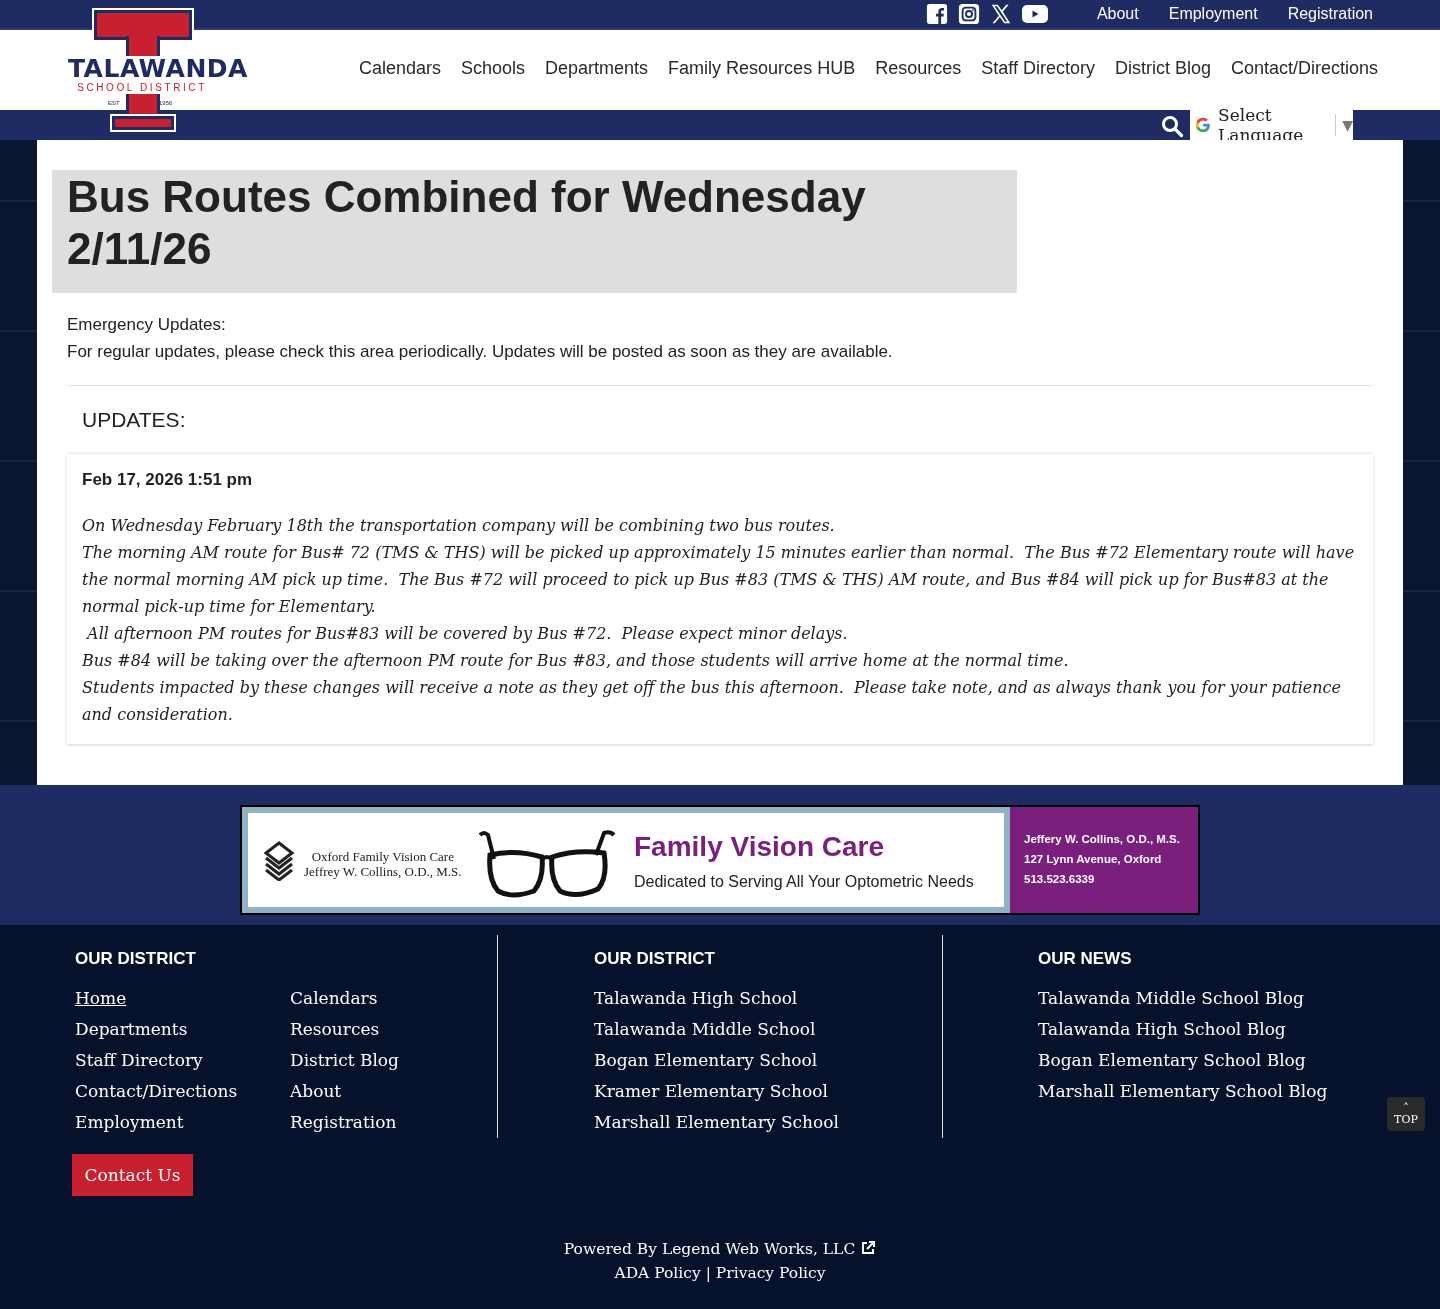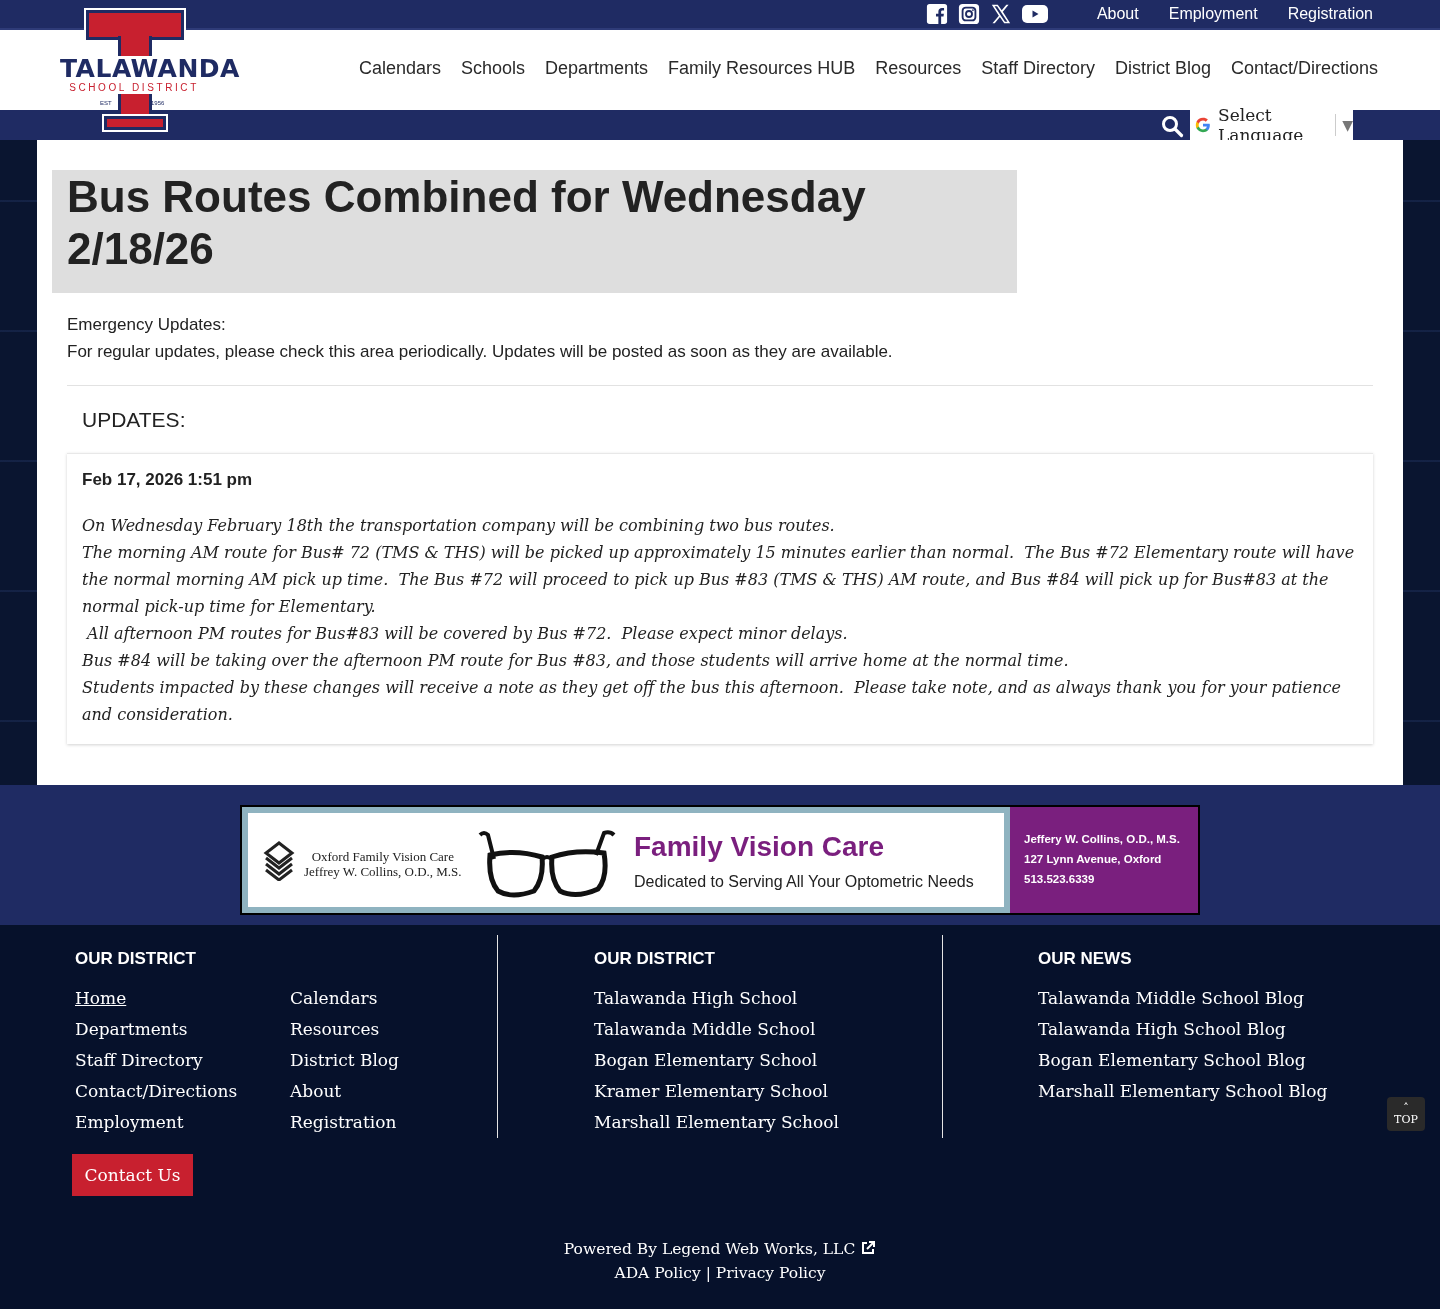--- a/index.html
+++ b/index.html
@@ -56,21 +56,21 @@
     background: #fff;
     display: flex; align-items: center; padding-left: 4px;
     font-family: "DejaVu Serif", serif; font-size: 17px; color: #222;
   }
   .lang .g-icon { font-family: "Liberation Sans", sans-serif; font-weight: bold; font-size: 19px; margin-right: 6px; color: #4285f4; }
   .lang .lang-sep { width: 1px; height: 22px; background: #ccc; margin: 0 6px 0 6px; }
   .lang .lang-arrow { color: #777; font-size: 14px; }
 
   
   .logo {
-    position: absolute; left: 60px; top: 8px; width: 148px; height: 144px; z-index: 5;
+    position: absolute; left: 68px; top: 8px; width: 148px; height: 144px; z-index: 5;
   }
   .logo .t-bar {
     position: absolute; left: 26px; top: 2px; width: 98px; height: 30px;
     background: #c8202f; border: 3px solid #1f2b63; outline: 2px solid #fff;
   }
   .logo .t-stem {
     position: absolute; left: 58px; top: 28px; width: 34px; height: 84px;
     background: #c8202f; border-left: 3px solid #1f2b63; border-right: 3px solid #1f2b63;
   }
   .logo .t-base {
@@ -275,21 +275,21 @@
     <div class="name">TALAWANDA</div>
     <div class="sub">SCHOOL DISTRICT</div>
     <div class="est">EST</div>
     <div class="yr">1956</div>
   </a>
 </header>
 
 <main class="page-bg">
   <div class="content">
     <div class="title-box">
-      <h1>Bus Routes Combined for Wednesday 2/18/26</h1>
+      <h1>Bus Routes Combined for Wednesday 2/11/26</h1>
     </div>
     <div class="emerg">
       <div>Emergency Updates:</div>
       <div>For regular updates, please check this area periodically. Updates will be posted as soon as they are available.</div>
     </div>
     <div class="hr1"></div>
     <div class="updates-label">UPDATES:</div>
     <article class="post-card">
       <div class="date">Feb 17, 2026 1:51 pm</div>
       <div class="body">

